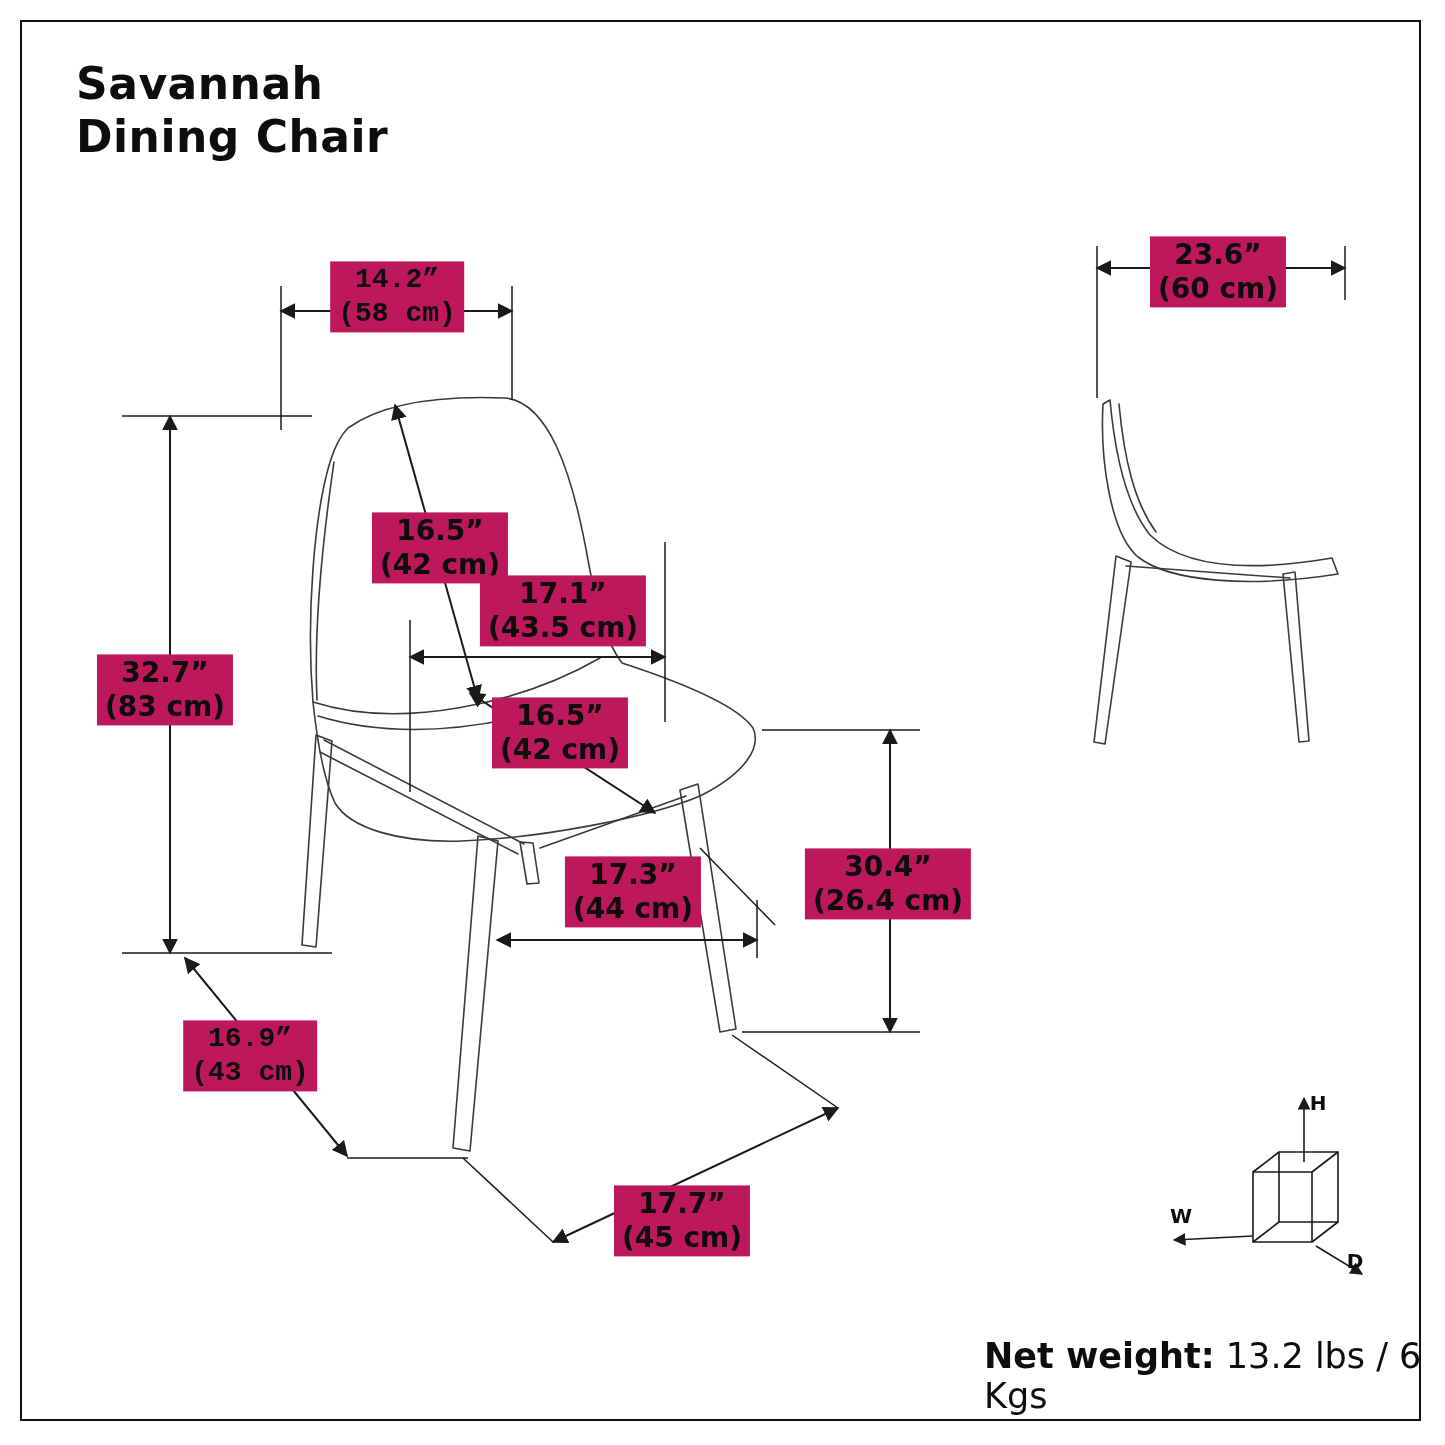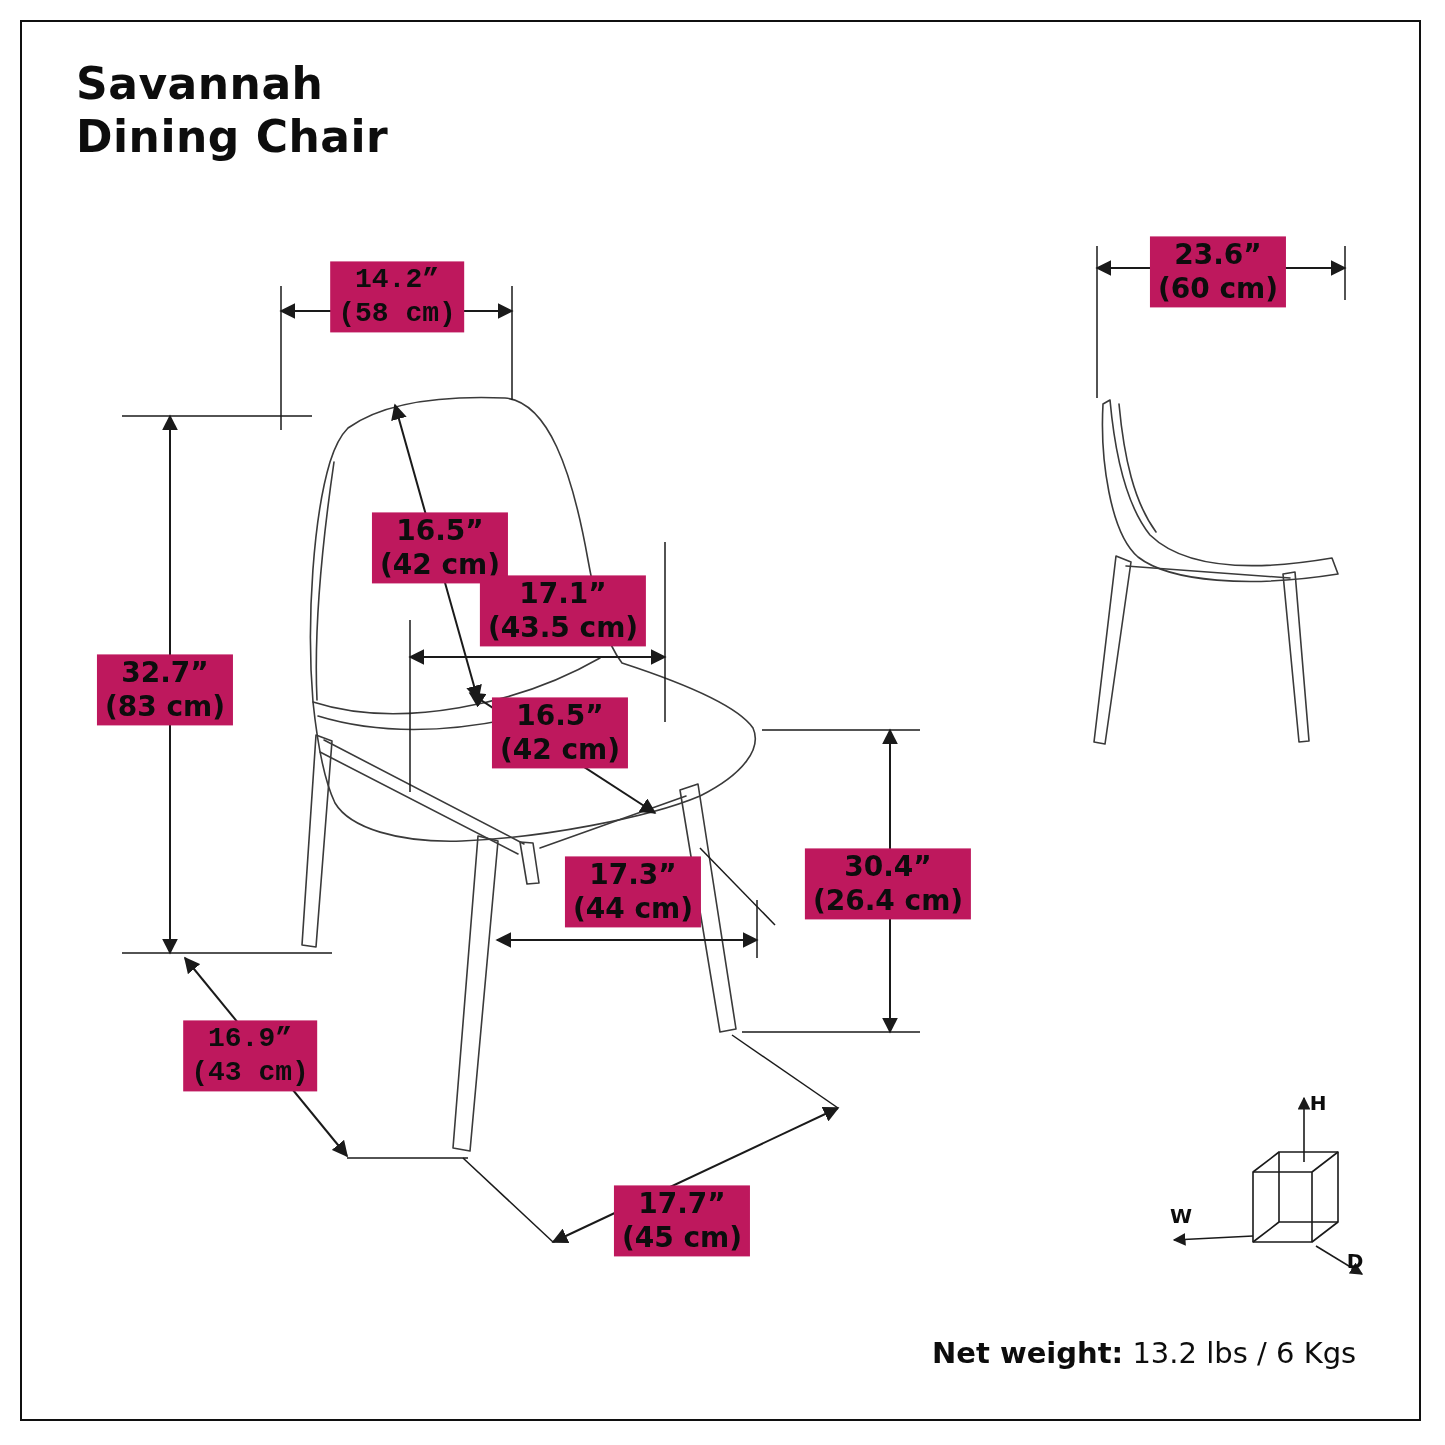--- a/index.html
+++ b/index.html
@@ -11,21 +11,21 @@
   .frame{position:absolute;left:20px;top:20px;width:1401px;height:1401px;
     border:2px solid #101010;box-sizing:border-box;}
   .title{position:absolute;left:76px;top:58px;font-size:44px;font-weight:bold;
     line-height:1.2;letter-spacing:0.5px;}
   svg.art{position:absolute;left:0;top:0;}
   .dim-label{position:absolute;transform:translate(-50%,-50%);text-align:center;
     font-weight:bold;font-size:28px;line-height:1.2;white-space:nowrap;
     background:#be185d;padding:2px 8px;z-index:3;}
   .axis-label{position:absolute;transform:translate(-50%,-50%);font-weight:bold;
     font-size:20px;z-index:3;}
-  .net-weight{position:absolute;left:932px;top:1336px;font-size:29px;z-index:3;}
+  .net-weight{position:absolute;left:984px;top:1336px;font-size:35px;z-index:3;}
   .net-weight .lbl{font-weight:bold;}
 </style>
 </head>
 <body>
 
 <div class="frame"></div>
 
 <div class="title">
   <div>Savannah</div>
   <div>Dining Chair</div>

